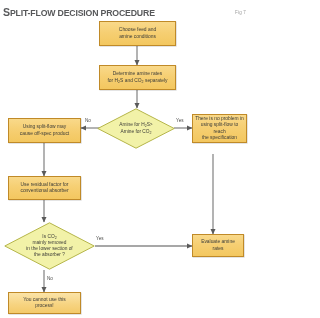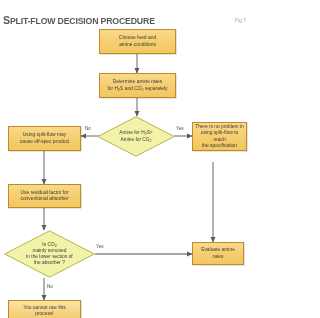--- a/index.html
+++ b/index.html
@@ -3,21 +3,21 @@
 <meta charset="utf-8">
 <style>
   html,body{margin:0;padding:0;}
   body{
     width:250px;height:318px;
     background:#ffffff;
     font-family:"Liberation Sans", sans-serif;
     overflow:hidden;
     position:relative;
   }
-  #stage{position:absolute;left:0;top:12px;width:250px;height:296px;}
+  #stage{position:absolute;left:0;top:4px;width:250px;height:296px;}
 
   
   .title{
     position:absolute;left:3px;top:2px;
     font-family:"Liberation Sans", sans-serif;
     font-size:9.5px;
     font-weight:700;
     letter-spacing:-0.2px;
     color:#57585a;
     transform:scaleX(0.92);

